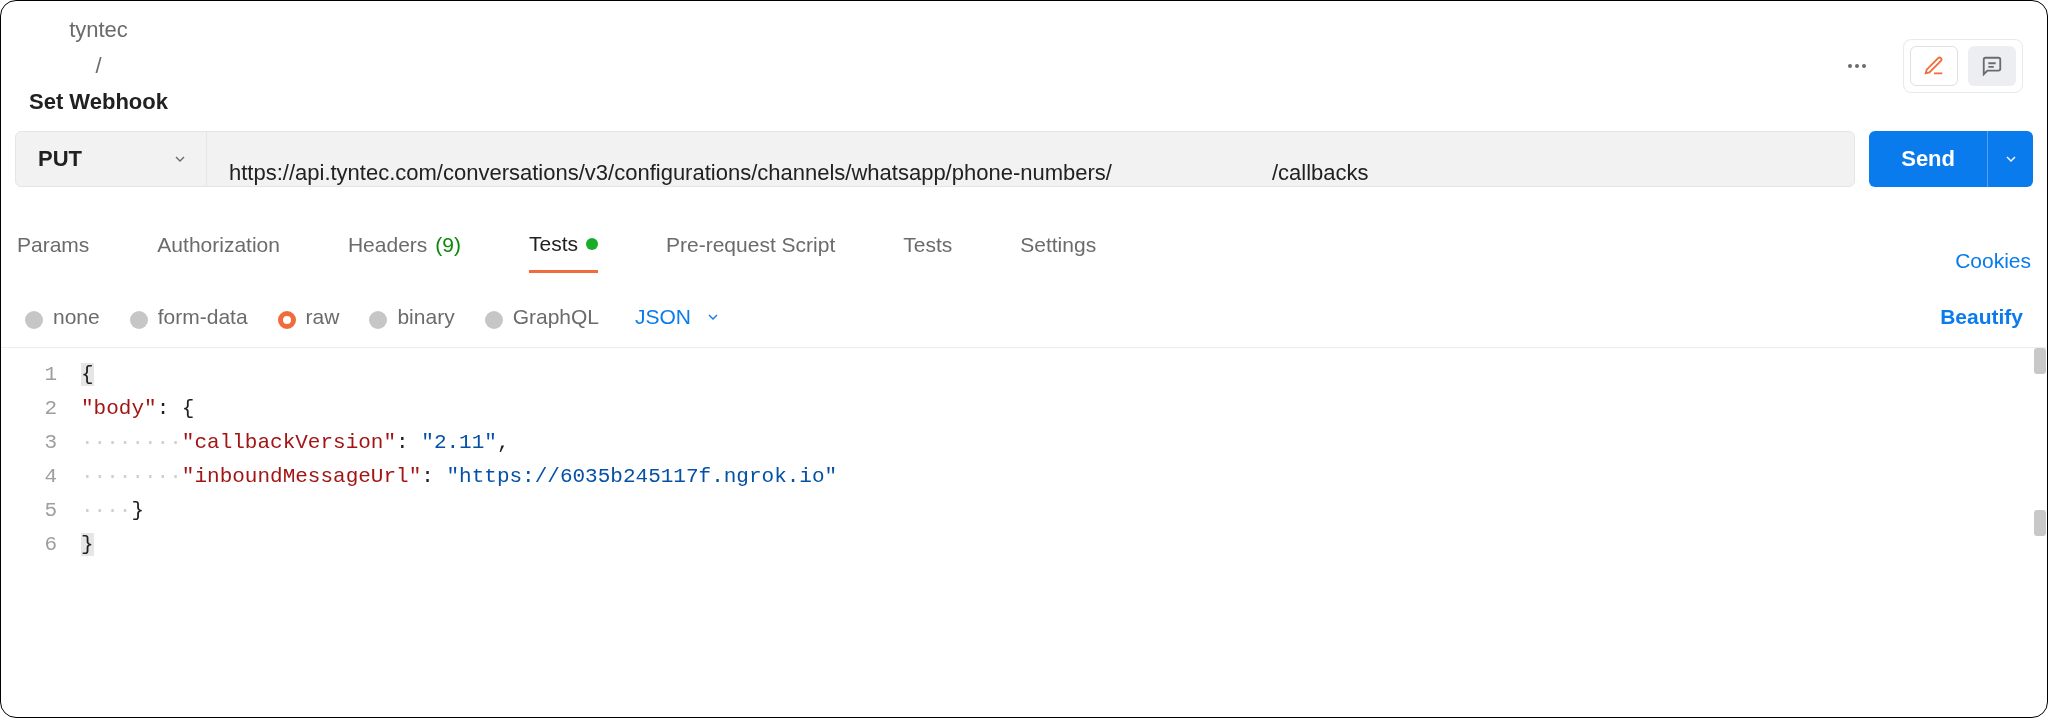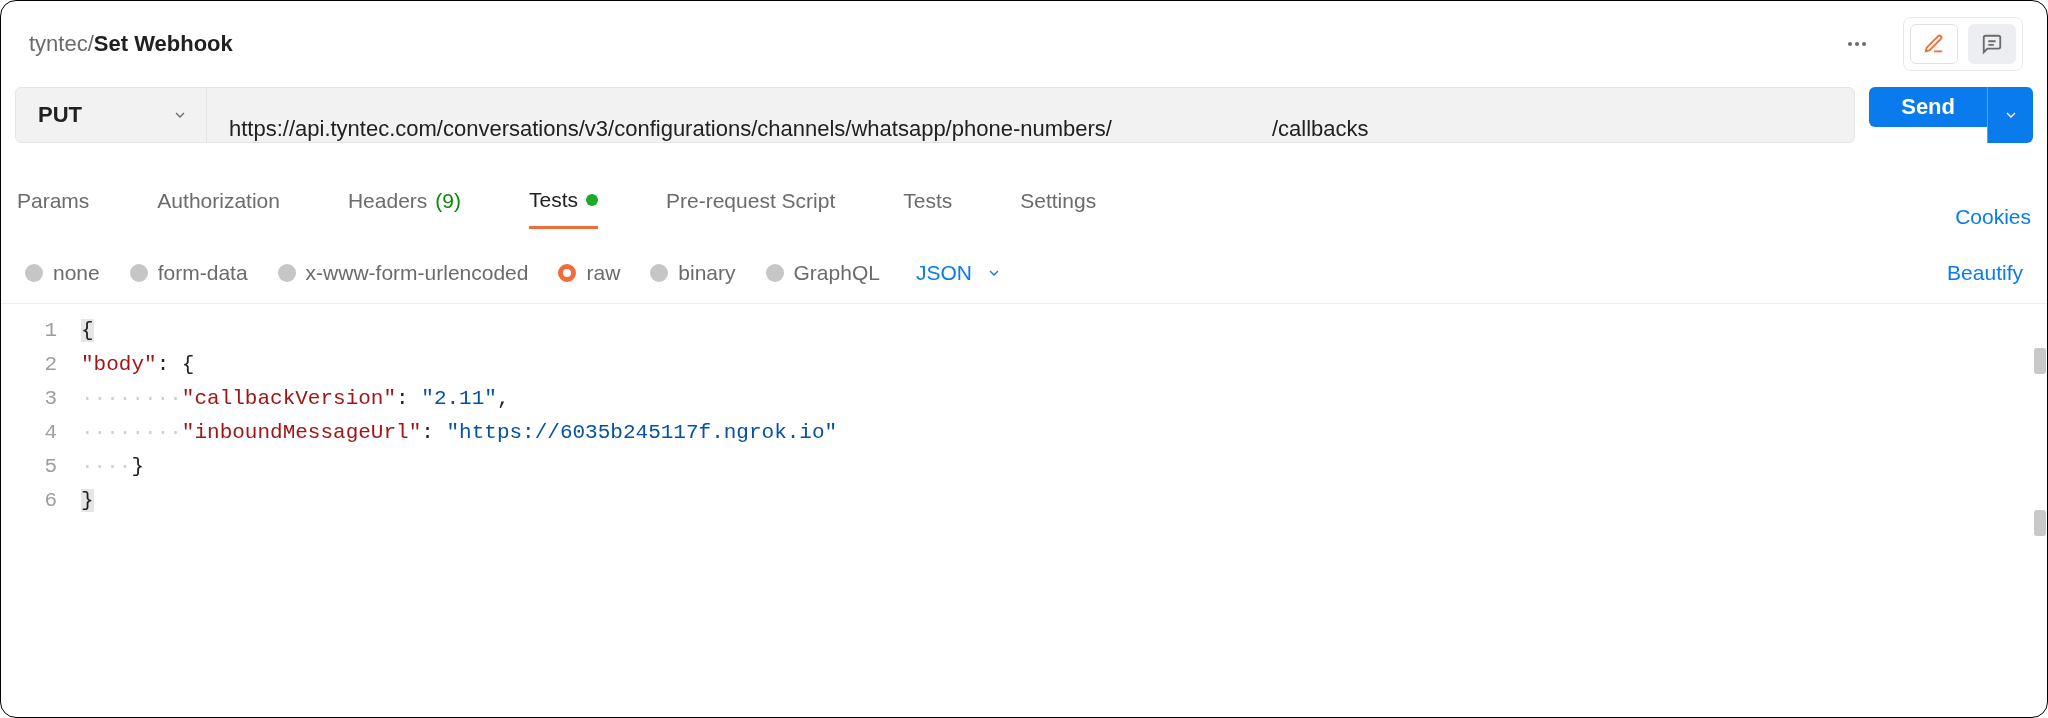--- a/index.html
+++ b/index.html
@@ -17,20 +17,22 @@
     display: flex;
     align-items: center;
     justify-content: space-between;
     padding: 16px 24px 16px 28px;
   }
   .breadcrumb {
     font-size: 22px;
     color: #6b6b6b;
     display: flex;
     align-items: center;
+    gap: 10px;
+    flex-direction: column;
   }
   .breadcrumb .current { color: #212121; font-weight: 600; }
   .top-actions { display: flex; align-items: center; gap: 14px; }
   .btn {
     display: inline-flex;
     align-items: center;
     justify-content: center;
     height: 44px;
     border-radius: 6px;
     font-size: 20px;
@@ -101,21 +103,21 @@
     color: #212121;
   }
   .url .gap { display:inline-block; width: 160px; }
   .send-group { display: flex; }
   .btn-send {
     background: #097bed;
     color: #fff;
     font-weight: 600;
     padding: 4px 32px;
     border-radius: 6px 0 0 6px;
-    height: 40px;
+    height: 56px;
     font-size: 22px;
   }
   .btn-send-caret {
     background: #097bed;
     color: #fff;
     width: 46px;
     height: 56px;
     border-left: 1px solid rgba(255,255,255,.3);
     border-radius: 0 6px 6px 0;
   }
@@ -138,33 +140,33 @@
 
   .body-type-row {
     display: flex;
     align-items: center;
     gap: 30px;
     padding: 18px 24px 18px 24px;
     font-size: 21px;
     color: #6b6b6b;
     border-bottom: 1px solid #ededed;
   }
-  .radio { display: inline-flex; align-items: center; gap: 10px; cursor:pointer; }
+  .radio { display: inline-flex; align-items: flex-end; gap: 10px; cursor:pointer; }
   .r-circle {
     width: 18px; height: 18px; border-radius: 50%;
     background: #c6c6c6;
   }
   .radio.selected .r-circle {
     background: #fff;
     border: 5px solid #f26b3a;
     width: 18px; height: 18px;
   }
   .json-sel { color: #097bed; font-weight: 500; display:inline-flex; align-items:center; gap:14px; margin-left:6px; }
   .body-type-row .spacer { flex:1; }
-  .beautify { color: #097bed; font-weight: 400; cursor:pointer; }
+  .beautify { color: #097bed; font-weight: 700; cursor:pointer; }
 
   .editor {
     display: flex;
     font-family: "SFMono-Regular", Consolas, "Liberation Mono", Menlo, monospace;
     font-size: 21px;
     line-height: 34px;
     padding: 10px 0 0 0;
     position: relative;
   }
   .gutter {
@@ -279,24 +281,20 @@
 
 <div class="body-type-row">
   <label class="radio">
       <span class="r-circle"></span>
       <span>none</span>
     </label>
   <label class="radio">
       <span class="r-circle"></span>
       <span>form-data</span>
     </label>
-  <label class="radio">
-      <span class="r-circle"></span>
-      <span>x-www-form-urlencoded</span>
-    </label>
   <label class="radio selected">
       <span class="r-circle"></span>
       <span>raw</span>
     </label>
   <label class="radio">
       <span class="r-circle"></span>
       <span>binary</span>
     </label>
   <label class="radio">
       <span class="r-circle"></span>

